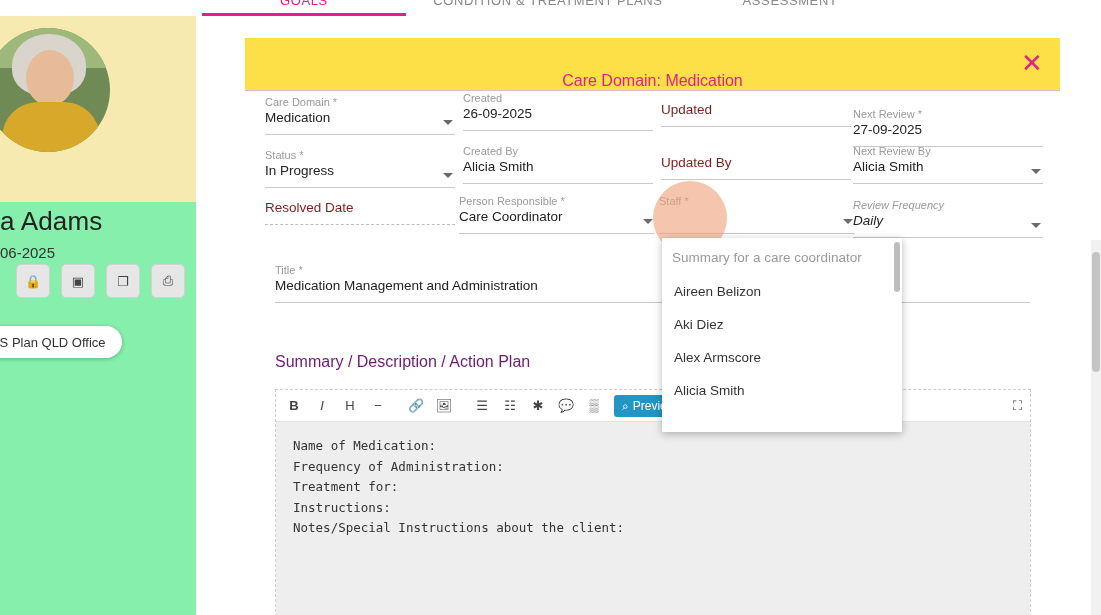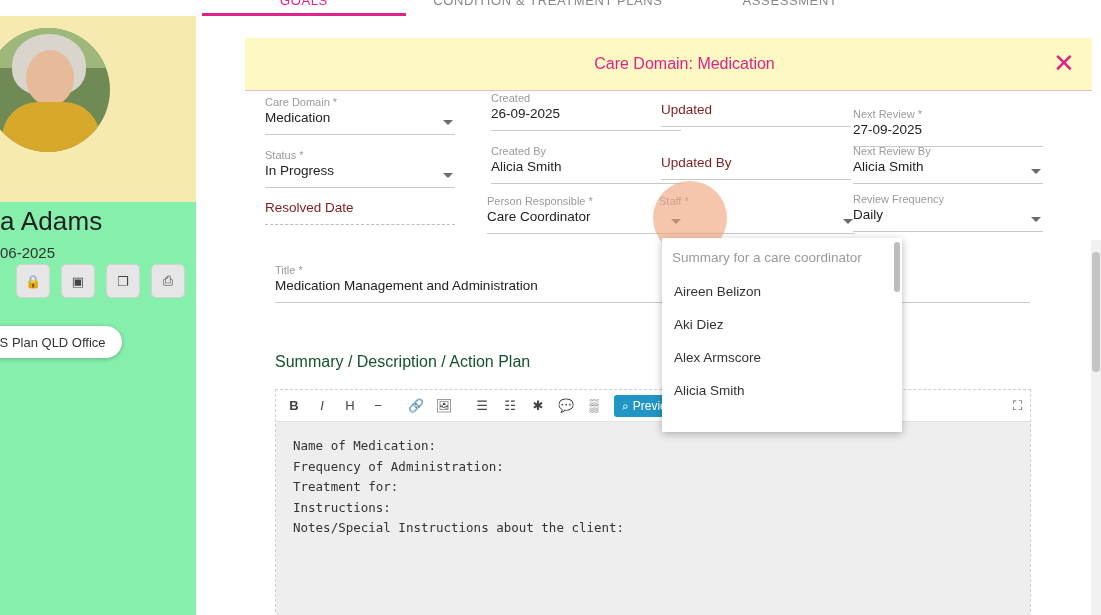--- a/index.html
+++ b/index.html
@@ -174,26 +174,25 @@
   #tab-ctp { width: 236px; justify-content: center; }
   #tab-assessment { width: 176px; justify-content: center; }
 
   
   #domain-header {
     position: absolute;
     left: 49px;
     top: 38px;
     width: 815px;
     height: 52px;
-    background: #fef9c3;
-    display: flex;
-    align-items: center;
+    background: #fde047;
+    display: flex;
+    align-items: flex-end;
     justify-content: center;
     border-bottom: 1px solid #e7b9d2;
-    padding-left: 32px;
   }
   #domain-header-title {
     color: #e0218a;
     font-size: 16px;
   }
   #close-icon {
     position: absolute;
     right: 16px;
     top: 14px;
     width: 24px;
@@ -246,42 +245,42 @@
     right: 2px;
     bottom: 9px;
     width: 0; height: 0;
     border-left: 5px solid transparent;
     border-right: 5px solid transparent;
     border-top: 5px solid #6b6b6b;
   }
 
   
   .col1 { left: 20px;  width: 190px; }
-  .col2 { left: 218px; width: 190px; margin-left: 28px; }
+  .col2 { left: 218px; width: 190px; }
   .col3 { left: 416px; width: 190px; }
   .col4 { left: 608px; width: 190px; }
 
   .row1 { top: 4px; }
   .row2 { top: 57px; }
   .row3 { top: 111px; }
 
   
   #field-title {
     left: 30px;
     top: 172px;
     width: 755px;
   }
 
   
   #summary-title {
     position: absolute;
     left: 79px;
     top: 353px;
     font-size: 16px;
-    color: #14532d;
+    color: #701a75;
   }
 
   #editor {
     position: absolute;
     left: 79px;
     top: 389px;
     width: 754px;
     border: 1px dashed #cfcfcf;
     background: #ffffff;
   }
@@ -530,21 +529,21 @@
     </div>
 
     <div class="field col3 row3" style="top:103px; left:414px; width:196px;">
       <div class="flabel">Staff *</div>
       <div class="fvalue sel">
         <span></span>
         <span class="caret"></span>
       </div>
     </div>
 
-    <div class="field col4 row3" style="top:101px;">
+    <div class="field col4 row3" style="top:107px;font-style:italic;">
       <div class="flabel">Review Frequency</div>
       <div class="fvalue sel">
         <span>Daily</span>
         <span class="caret"></span>
       </div>
     </div>
 
     <div class="field" id="field-title">
       <div class="flabel">Title *</div>
       <div class="fvalue">Medication Management and Administration</div>

